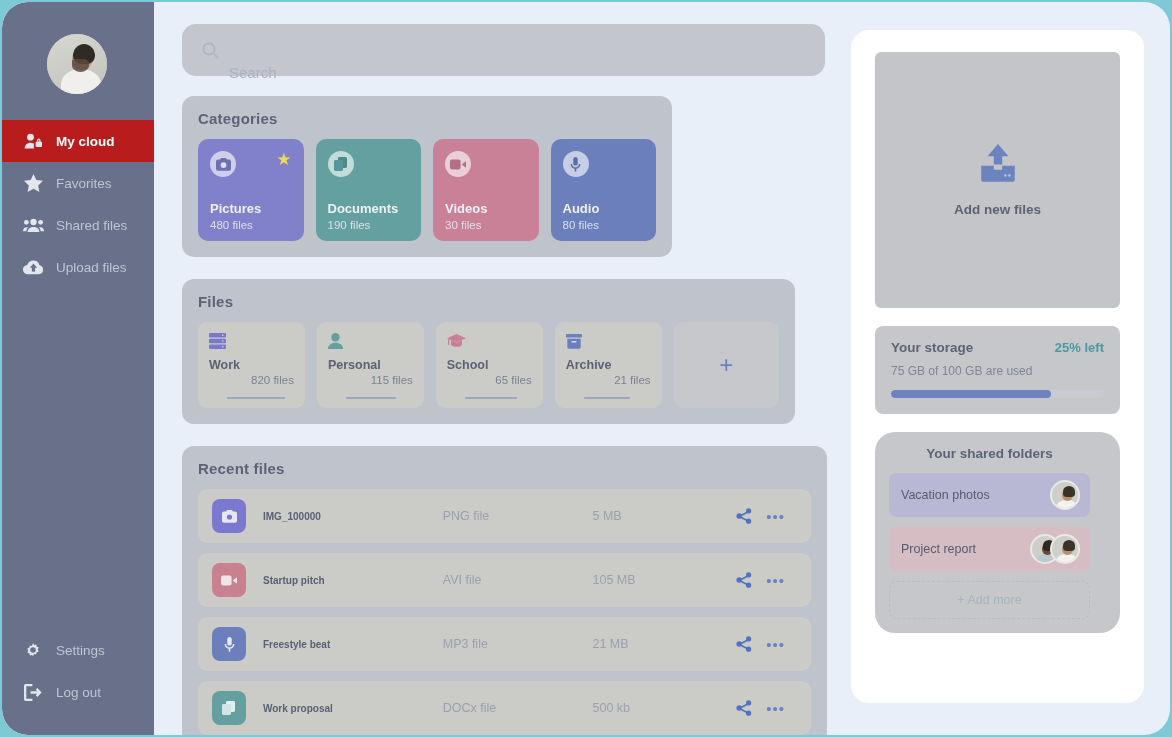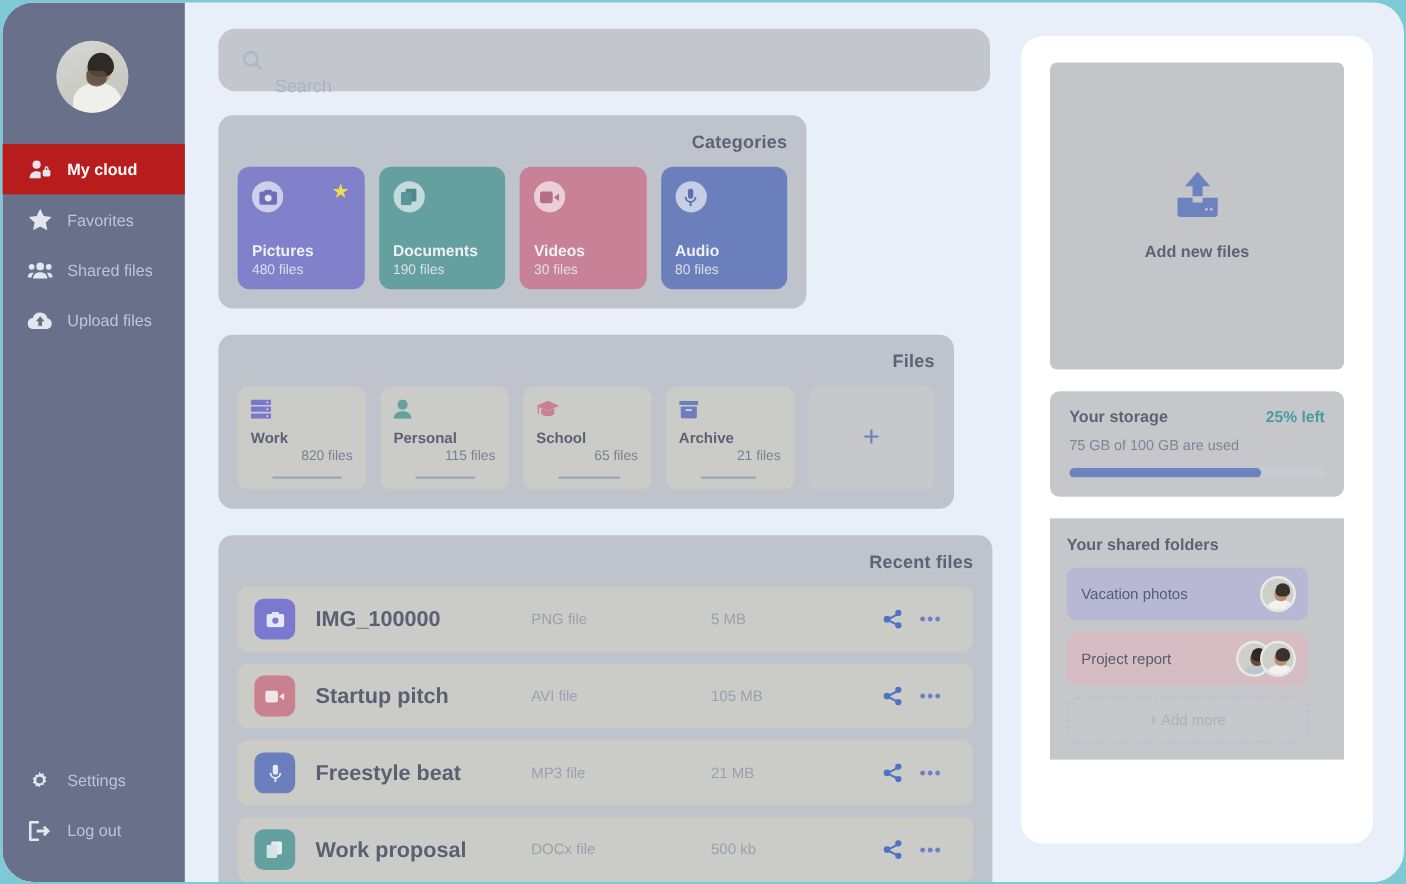--- a/index.html
+++ b/index.html
@@ -108,21 +108,20 @@
 
   .panel {
     background: #bfc3cb;
     border-radius: 12px;
     padding: 14px 16px 16px 16px;
   }
   .panel-title {
     font-size: 15px; font-weight: bold;
     color: #5d6377; letter-spacing: .2px;
     margin-bottom: 12px;
-    text-align: right;
   }
 
   
   #categories-panel { width: 490px; margin-bottom: 22px; }
   .cat-row { display: flex; gap: 12px; }
   .cat-card {
     position: relative;
     width: 110px; height: 102px;
     border-radius: 10px;
     padding: 12px 12px 10px 12px;
@@ -176,21 +175,21 @@
     background: #cbccc8;
     border-radius: 9px;
     padding: 0 14px;
     cursor: pointer;
   }
   .rf-ico {
     width: 34px; height: 34px; border-radius: 8px;
     display:flex; align-items:center; justify-content:center;
     flex: 0 0 auto;
   }
-  .rf-name { width: 180px; margin-left: 17px; font-size: 18px; font-weight: bold; color:#5a6073; }
+  .rf-name { width: 180px; margin-left: 17px; font-size: 10px; font-weight: bold; color:#5a6073; }
   .rf-type { width: 150px; font-size: 12.5px; color:#9aa0ad; }
   .rf-size { width: 130px; font-size: 12.5px; color:#9aa0ad; }
   .rf-share { width: 44px; display:flex; justify-content:center; color:#4f72c4; cursor:pointer; }
   .rf-more { flex:1; display:flex; justify-content:flex-end; padding-right: 12px; color:#6b82c4; letter-spacing:1px; font-size: 15px; cursor:pointer; }
 
   
   #right {
     position: absolute;
     left: 849px; top: 28px;
     width: 293px; height: 673px;
@@ -217,22 +216,23 @@
   }
   .storage-head { display:flex; align-items:baseline; justify-content:space-between; }
   .storage-title { font-size: 13.5px; font-weight: bold; color:#5d6375; }
   .storage-left { font-size: 13px; font-weight: bold; color:#4b9aa0; }
   .storage-sub { font-size: 12px; color:#7f8595; margin: 9px 0 12px 0; }
   .storage-track { height: 8px; background:#c9cbd3; border-radius:5px; overflow:hidden; }
   .storage-fill { height: 100%; background:#6d83c0; border-radius:5px; }
 
   .shared-card {
     background: #c5c7cb;
-    border-radius: 0;
+    border-radius: 20px;
     padding: 14px 30px 14px 14px;
+    text-align: center;
   }
   .shared-title { font-size: 13.5px; font-weight: bold; color:#5d6375; margin-bottom: 12px; }
   .shared-item {
     position: relative;
     height: 44px;
     border-radius: 8px;
     display:flex; align-items:center;
     padding: 0 12px;
     margin-bottom: 10px;
     cursor: pointer;

